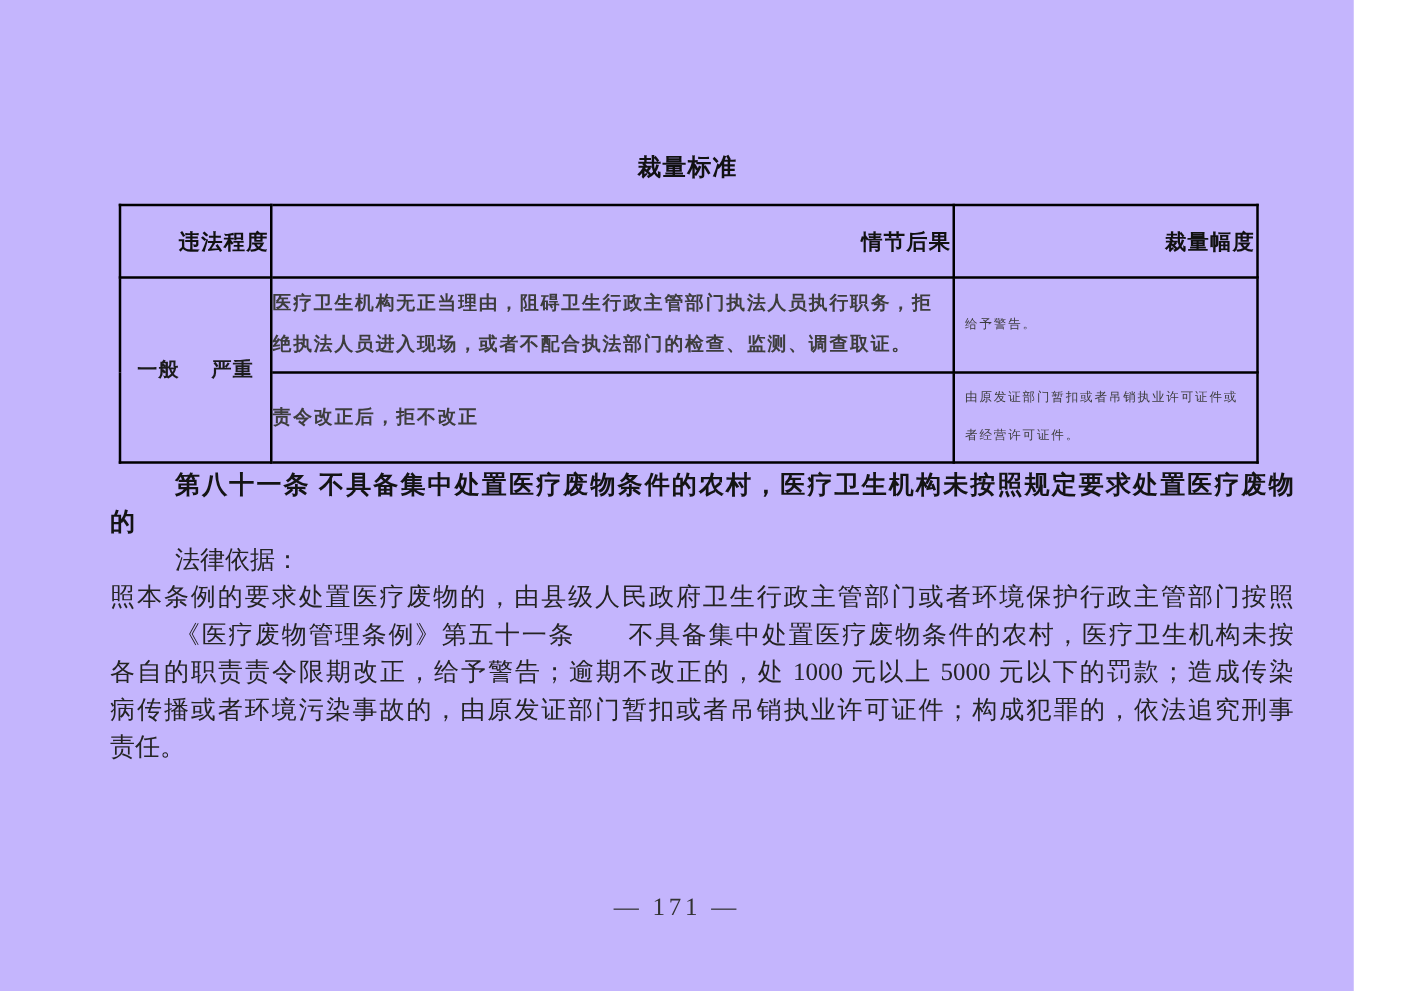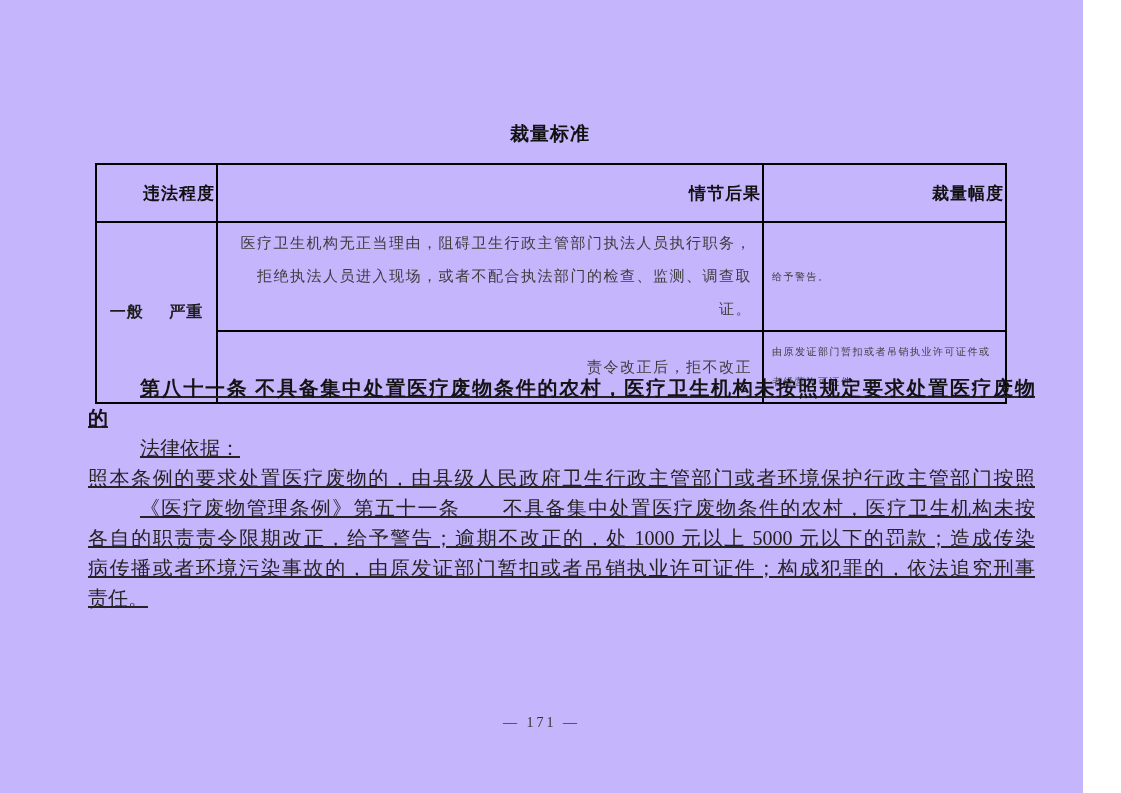--- a/index.html
+++ b/index.html
@@ -44,45 +44,45 @@
   .degree-stack {
     display:flex; flex-direction:row;
     justify-content:space-around; align-items:center;
     height:143px;
     font-weight:bold; font-size:16px; color:#1c1c1c;
     letter-spacing:1px;
   }
   .cell-circ {
     font-size:15px; color:#3d3d3d;
     line-height:33px; letter-spacing:1.5px;
-    padding:4px 10px 4px 20px;
-    vertical-align:middle; text-align:right;
+    padding:4px 10px 4px 0;
+    vertical-align:middle; text-align:left;font-weight:bold;
   }
   .cell-range {
     font-size:10px; color:#3d3d3d;
     line-height:30px; letter-spacing:1.5px;
     padding:4px 8px;
     vertical-align:middle; text-align:left;
   }
 
   
   .article {
     position:absolute; top:373px; left:88px; width:947px;
-    font-size:20px; color:#242424;text-decoration:underline;
+    font-size:20px; color:#242424;
   }
   .tline { line-height:30px; min-height:30px; }
   .tline.justify { text-align:justify; text-align-last:justify; }
   .tline.indent { text-indent:52px; }
   .tline.bold { font-weight:bold; color:#141414; }
 
   
   .page-number {
     position:absolute; top:715px; left:0; width:100%;
     text-align:center;
-    font-size:14px; color:#333;
+    font-size:20px; color:#333;
     letter-spacing:3px;
   }
 </style>
 </head>
 <body>
 
 <div class="page">
 
   <div class="doc-title">裁量标准</div>
 

